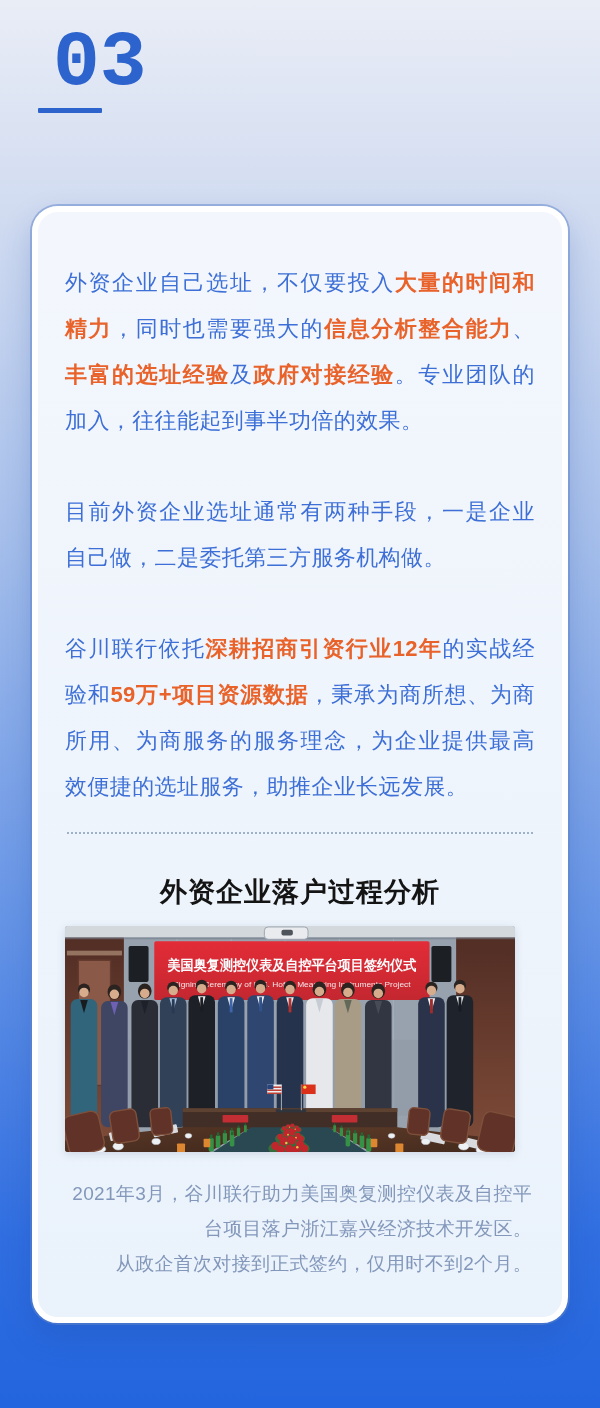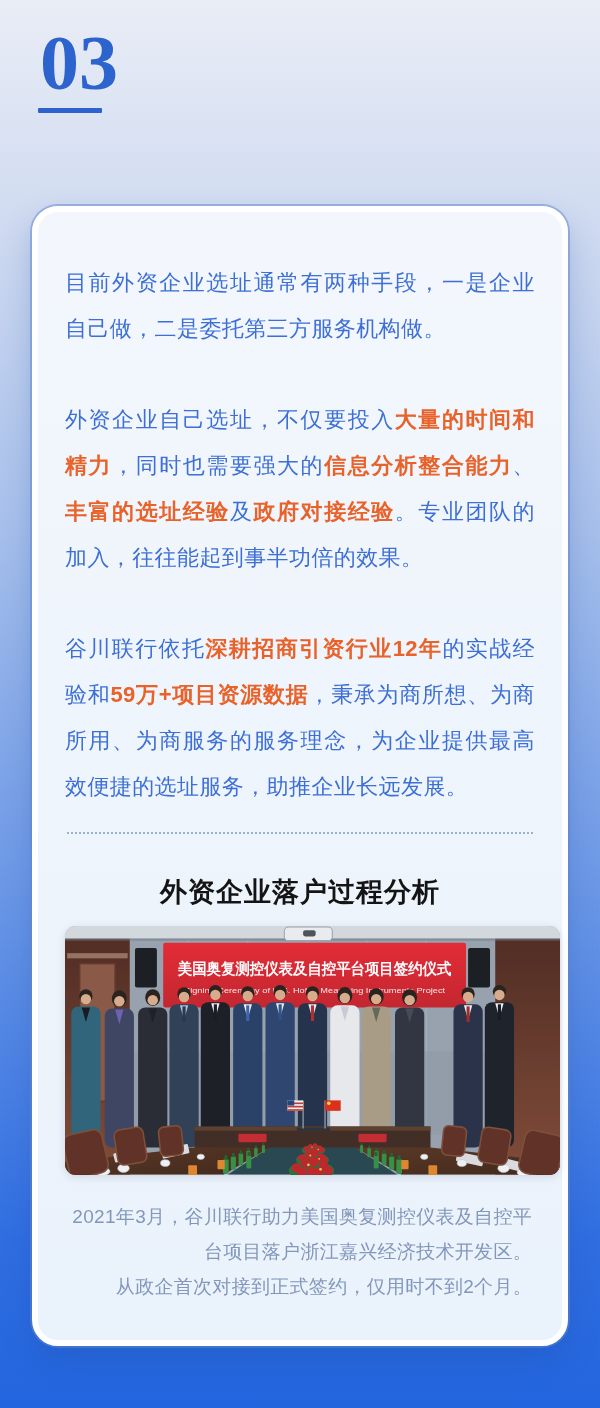--- a/index.html
+++ b/index.html
@@ -4,22 +4,22 @@
 <style>
   html,body{margin:0;padding:0;}
   body{
     width:600px;height:1408px;overflow:hidden;
     background:linear-gradient(180deg,#e9edf6 0%,#d3ddf1 14%,#a6bfeb 38%,#6493e6 66%,#306ee1 88%,#2365de 100%);
     font-family:"Liberation Sans","DejaVu Sans",sans-serif;
     -webkit-font-smoothing:antialiased;
   }
   .page{padding:26px 32px 0;}
   .section-number{
-    font-family:Liberation Serif, serif;
-    font-weight:700;font-size:78px;line-height:74px;color:#2d63cc;margin-left:8px;
+    font-family:Liberation Mono, monospace;
+    font-weight:700;font-size:78px;line-height:74px;color:#2d63cc;margin-left:21px;
   }
   .number-underline{width:64px;height:5px;background:#2d63cc;margin:8px 0 0 6px;border-radius:1px;}
   .page-title{
     margin:22px 0 0 4px;font-family:"Liberation Serif","DejaVu Serif",serif;
     font-size:31px;line-height:47px;color:#e45a28;font-weight:700;letter-spacing:1px;
   }
   .card{
     margin-top:24px;width:536px;box-sizing:border-box;
     background:linear-gradient(180deg,#f3f7fd 0%,#eaf2fb 100%);
     border:6px solid #ffffff;border-radius:26px;
@@ -28,39 +28,39 @@
   }
   .body-para{margin:0 0 45px;font-size:22px;line-height:46px;color:#3d6fd6;letter-spacing:.4px;text-align:justify;}
   .body-para:nth-of-type(3){margin-bottom:0;}
   .hl{color:#e8622a;font-weight:700;}
   .dotted-divider{border:none;border-top:2px dotted #9fb0ca;margin:22px 2px 0;height:0;}
   .section-heading{
     margin:42px 0 18px;text-align:center;
     font-family:"Liberation Serif","DejaVu Serif",serif;
     font-size:27px;line-height:32px;color:#141414;font-weight:700;letter-spacing:1px;
   }
-  .photo{width:495px;border-radius:11px;overflow:hidden;line-height:0;box-shadow:0 2px 8px rgba(40,60,100,.15);}
+  .photo{width:450px;border-radius:3px;overflow:hidden;line-height:0;box-shadow:0 2px 8px rgba(40,60,100,.15);}
   .photo svg{display:block;width:100%;height:auto;}
   .caption-wrap{margin-top:24px;}
   .caption{margin:0 3px;font-size:19px;line-height:35px;color:#8297ba;letter-spacing:.3px;text-align:right;}
 </style>
 </head>
 <body>
 
 <div class="page">
 
   <div class="section-number">03</div>
   <div class="number-underline"></div>
 
   <h1 class="page-title"><br></h1>
 
   <div class="card">
 
+    <p class="body-para"><span>外资企业自己选址，不仅要投入</span><span class="hl">大量的时间和精力</span><span>，同时也需要强大的</span><span class="hl">信息分析整合能力</span><span>、</span><span class="hl">丰富的选址经验</span><span>及</span><span class="hl">政府对接经验</span><span>。专业团队的加入，往往能起到事半功倍的效果。</span></p>
     <p class="body-para"><span>目前外资企业选址通常有两种手段，一是企业自己做，二是委托第三方服务机构做。</span></p>
-    <p class="body-para"><span>外资企业自己选址，不仅要投入</span><span class="hl">大量的时间和精力</span><span>，同时也需要强大的</span><span class="hl">信息分析整合能力</span><span>、</span><span class="hl">丰富的选址经验</span><span>及</span><span class="hl">政府对接经验</span><span>。专业团队的加入，往往能起到事半功倍的效果。</span></p>
     <p class="body-para"><span>谷川联行依托</span><span class="hl">深耕招商引资行业12年</span><span>的实战经验和</span><span class="hl">59万+项目资源数据</span><span>，秉承为商所想、为商所用、为商服务的服务理念，为企业提供最高效便捷的选址服务，助推企业长远发展。</span></p>
 
     <hr class="dotted-divider">
 
     <h2 class="section-heading">外资企业落户过程分析</h2>
 
     <div class="photo">
       <svg viewBox="0 0 474 238" xmlns="http://www.w3.org/2000/svg">
         <defs>
           <linearGradient id="wood" x1="0" y1="0" x2="0" y2="1">

